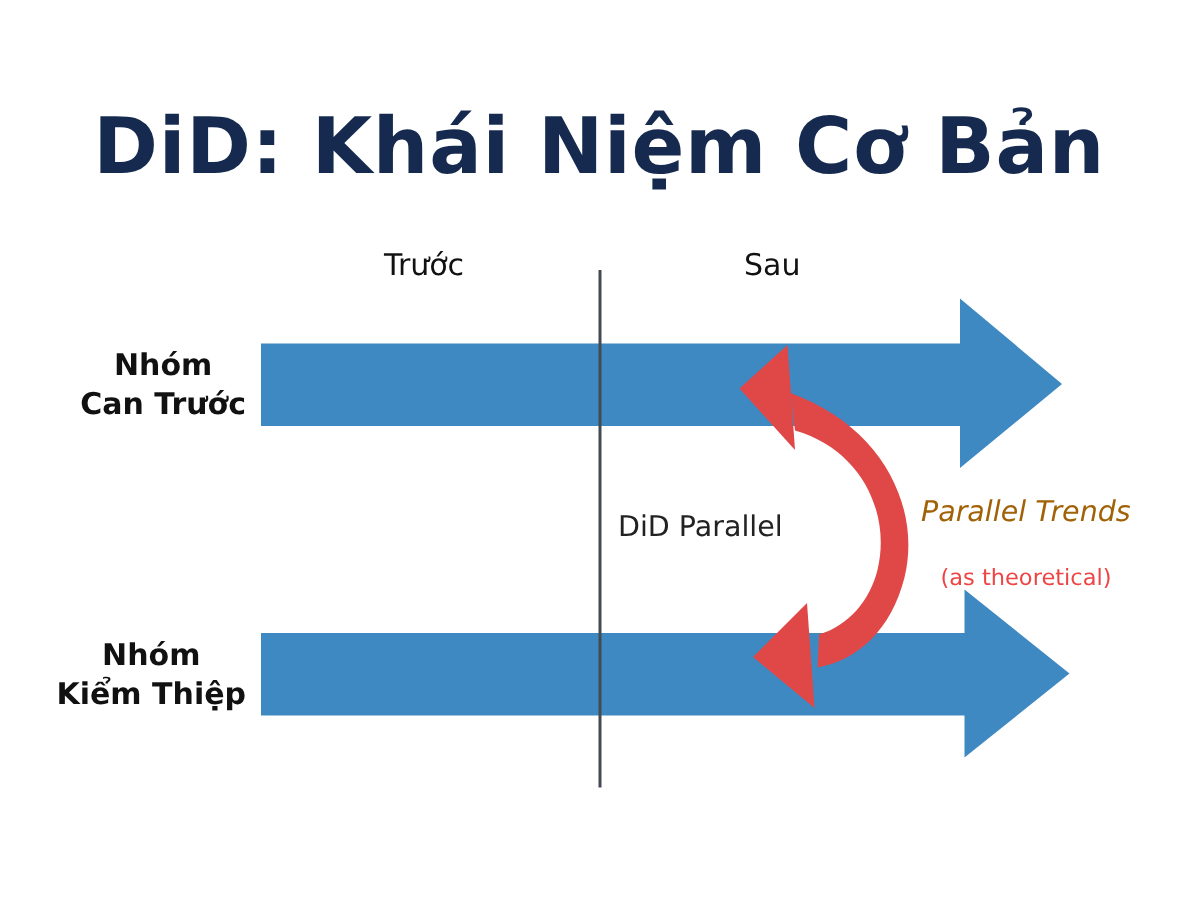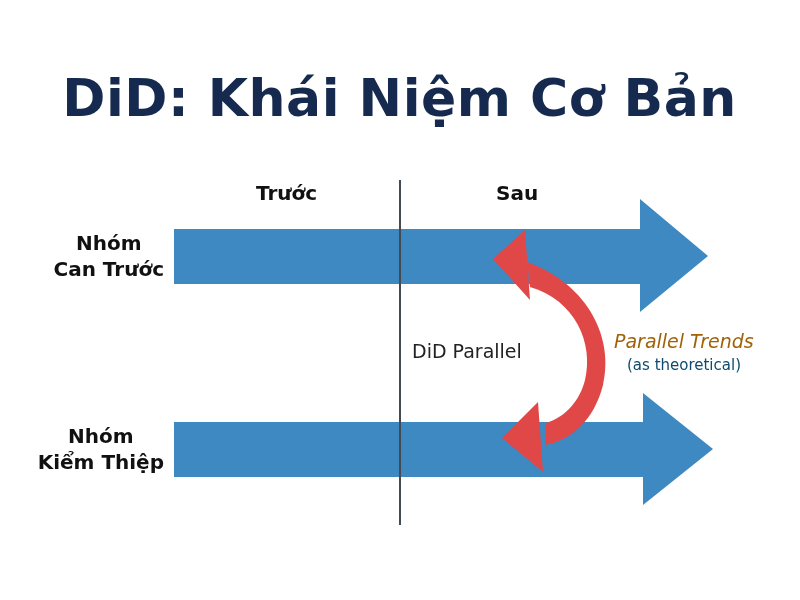--- a/index.html
+++ b/index.html
@@ -1,23 +1,23 @@
 <!DOCTYPE html>
 <html><head>
 <meta charset="utf-8">
 <style>
   html,body{margin:0;padding:0;background:#ffffff;}
   body{width:800px;height:600px;position:relative;overflow:hidden;font-family:"DejaVu Sans","Liberation Sans",sans-serif;}
   .title{position:absolute;left:0;top:62px;width:735px;text-align:center;font-size:52px;font-weight:bold;color:#152a4e;letter-spacing:0.5px;line-height:72px;margin-left:32px;}
-  .col-label{position:absolute;top:181px;font-size:20px;font-weight:bold;color:#111;}
+  .col-label{position:absolute;top:164px;font-size:20px;font-weight:normal;color:#111;}
   .row-label{position:absolute;right:636px;text-align:center;font-size:20px;font-weight:bold;color:#111;line-height:26px;}
   svg.diagram{position:absolute;left:0;top:0;}
   .est{position:absolute;left:412px;top:340px;font-size:19px;color:#222;}
   .pt{position:absolute;left:614px;top:330px;font-size:19px;color:#a16207;line-height:22px;font-style:italic;}
-  .pt-sub{position:absolute;left:627px;top:356px;font-size:15px;color:#0c4a6e;}
+  .pt-sub{position:absolute;left:627px;top:376px;font-size:15px;color:#ef4444;}
 </style>
 </head>
 <body>
 
 <div class="title">DiD: Khái Niệm Cơ Bản</div>
 
 <div class="col-label" style="left:256px;">Trước</div>
 <div class="col-label" style="left:496px;">Sau</div>
 
 <div class="row-label" style="top:230px;">

